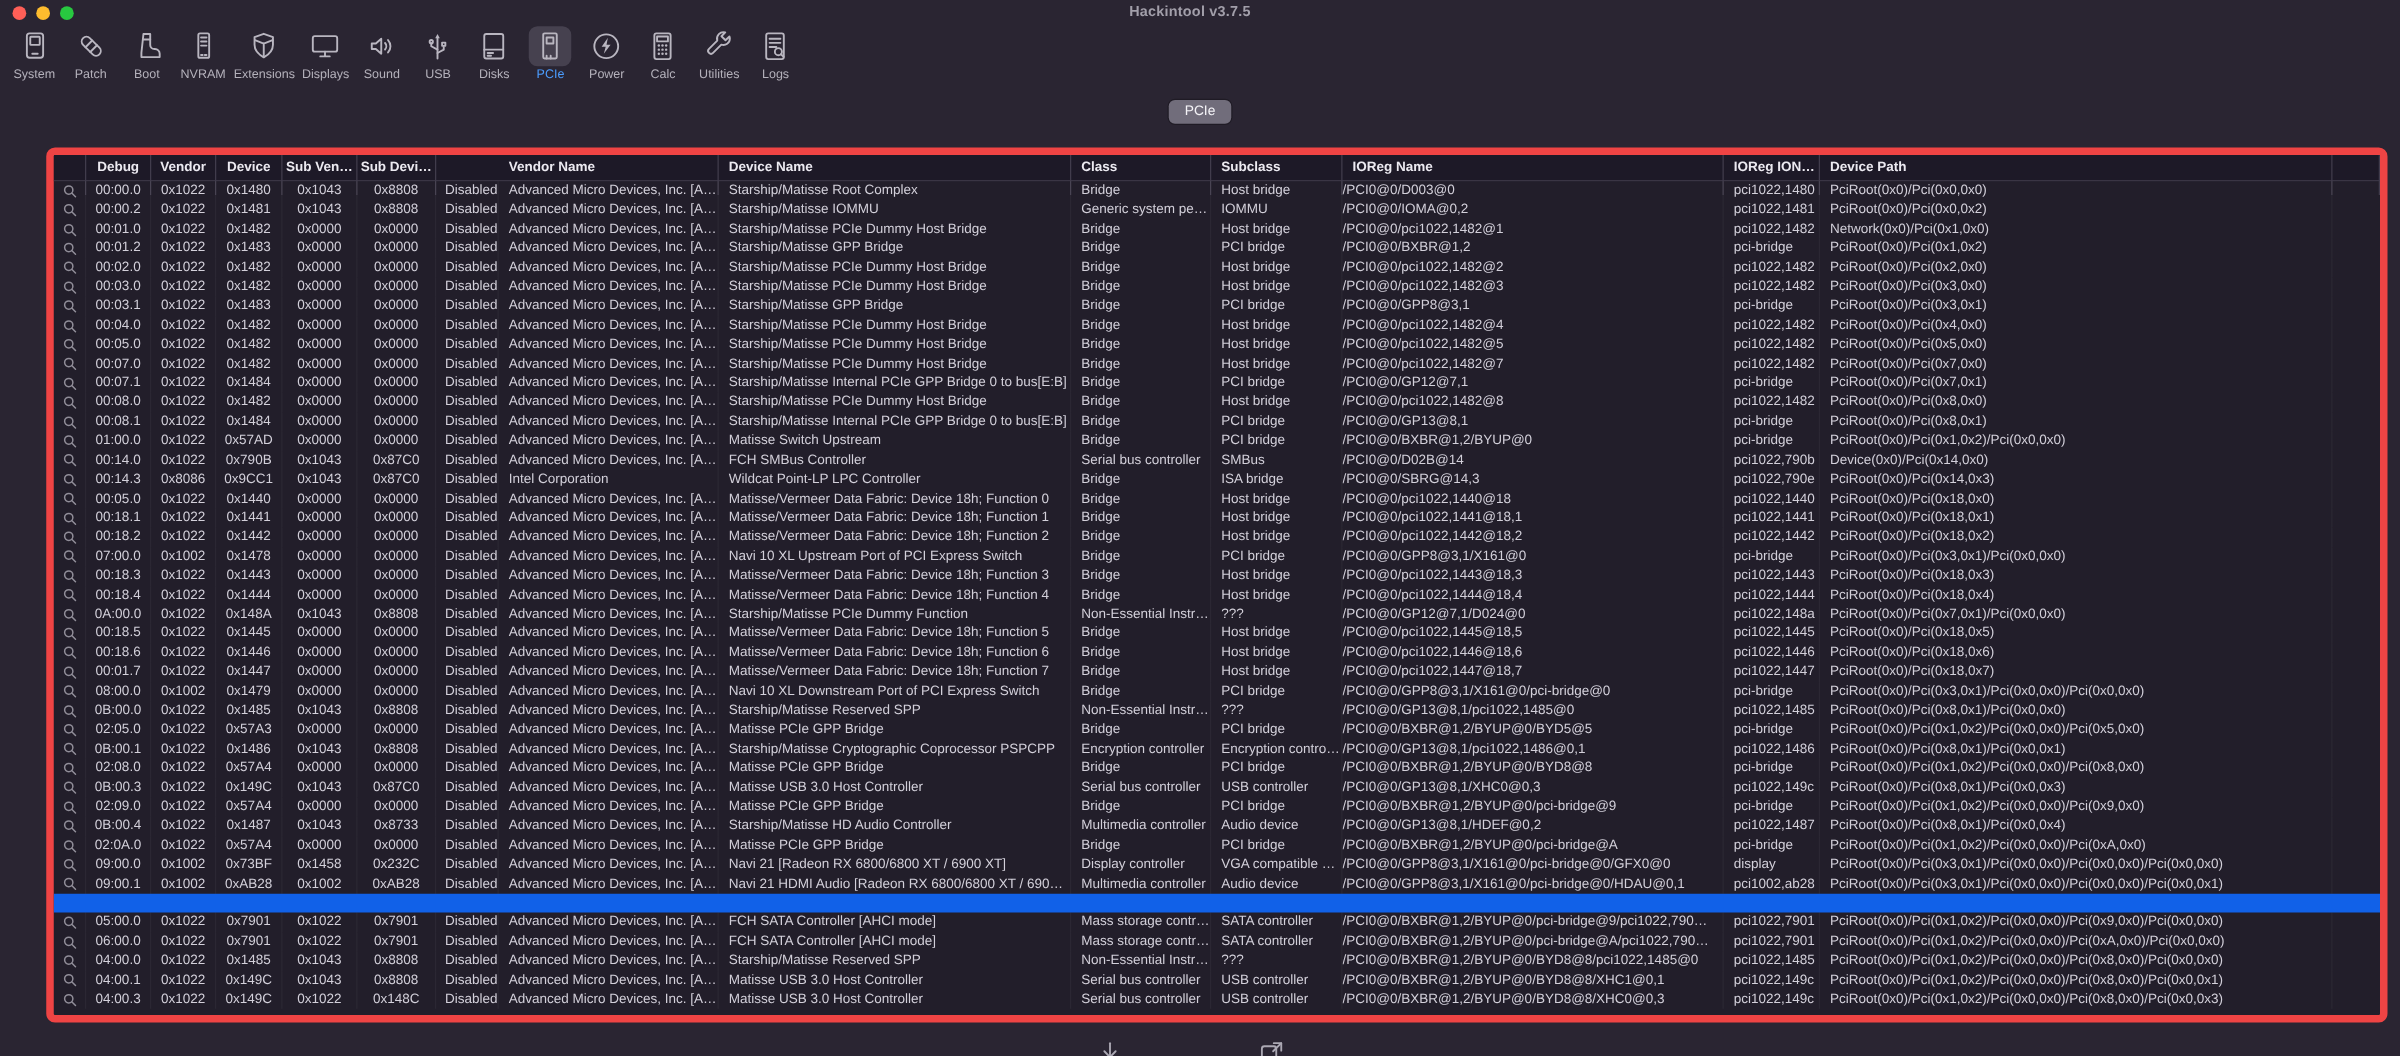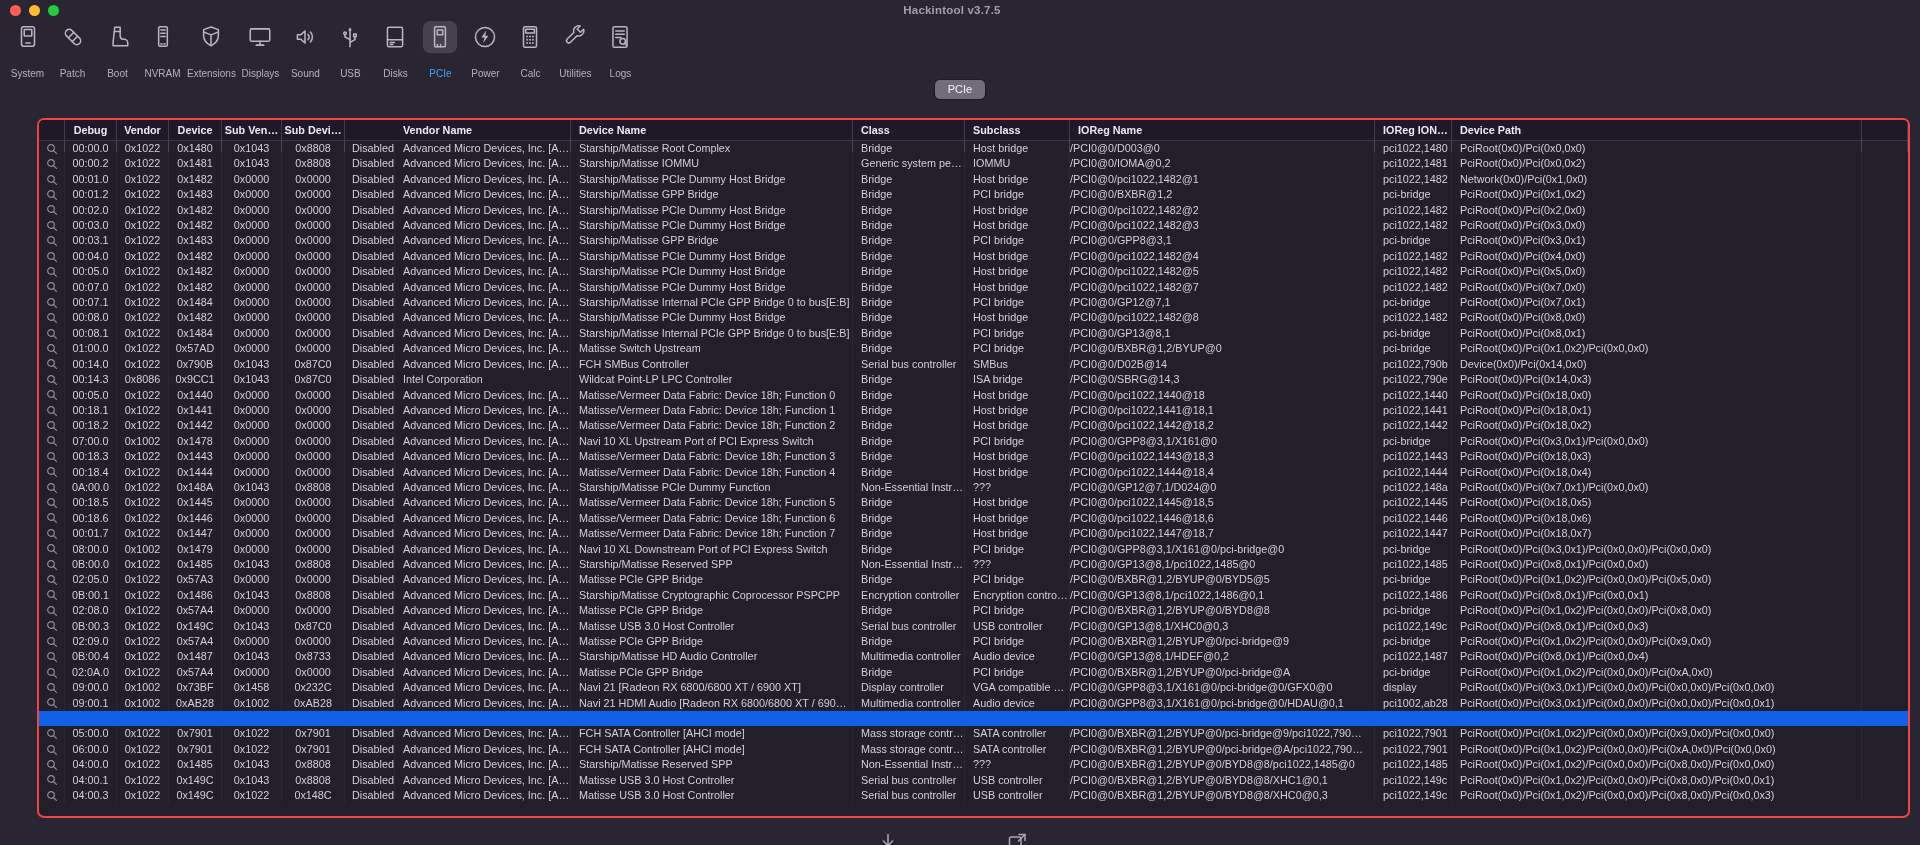--- a/index.html
+++ b/index.html
@@ -19,33 +19,33 @@
   .light.green  { background:#28c840; }
   .win-title {
     position:absolute; left:0; right:16px; top:4px; text-align:center;
     font-size:11.5px; font-weight:700; color:#a29faa; letter-spacing:.2px;
   }
   
   .toolbar { position:absolute; top:21px; left:5px; display:flex; align-items:flex-start; }
   .tb-item { display:flex; flex-direction:column; align-items:center; width:auto; min-width:45px; padding:0 2px; cursor:default; }
   .tb-icbox { width:34px; height:32px; display:flex; align-items:center; justify-content:center; border-radius:7px; }
   .tb-item.active .tb-icbox { background:#46414f; }
-  .tb-label { font-size:10px; color:#b4b1bb; margin-top:15px; }
+  .tb-label { font-size:10px; color:#b4b1bb; margin-top:1px; }
   .tb-item.active .tb-label { color:#4b9dff; }
   
   .seg-wrap { position:absolute; top:80px; left:0; right:0; display:flex; justify-content:center; }
   .seg {
     background:#716d7b; color:#f4f3f7; border:none; border-radius:5px;
     font-family:inherit; font-size:11px; padding:3px 13px 4px;
     box-shadow:0 0 0 1px rgba(0,0,0,.25);
   }
   
   .table {
     position:absolute; left:37px; top:118px; width:1873px; height:700px;
-    background:#221e2a; border:2px solid #ef4444; border-radius:7px; overflow:hidden;
+    background:#221e2a; border:6px solid #ef4444; border-radius:7px; overflow:hidden;
   }
   .grid-row {
     display:grid;
     grid-template-columns:26px 52px 52px 53px 60px 63px 50px 176px 282px 112px 105px 305px 77px 410px 1fr;
   }
   .thead { background:#1d1927; border-bottom:1px solid #3a3544; height:21px; }
   .thead .hcell {
     font-size:10.8px; font-weight:700; color:#eceaf1; line-height:20px;
     white-space:nowrap; overflow:hidden; text-overflow:ellipsis;
     border-right:1px solid #413c4c;

